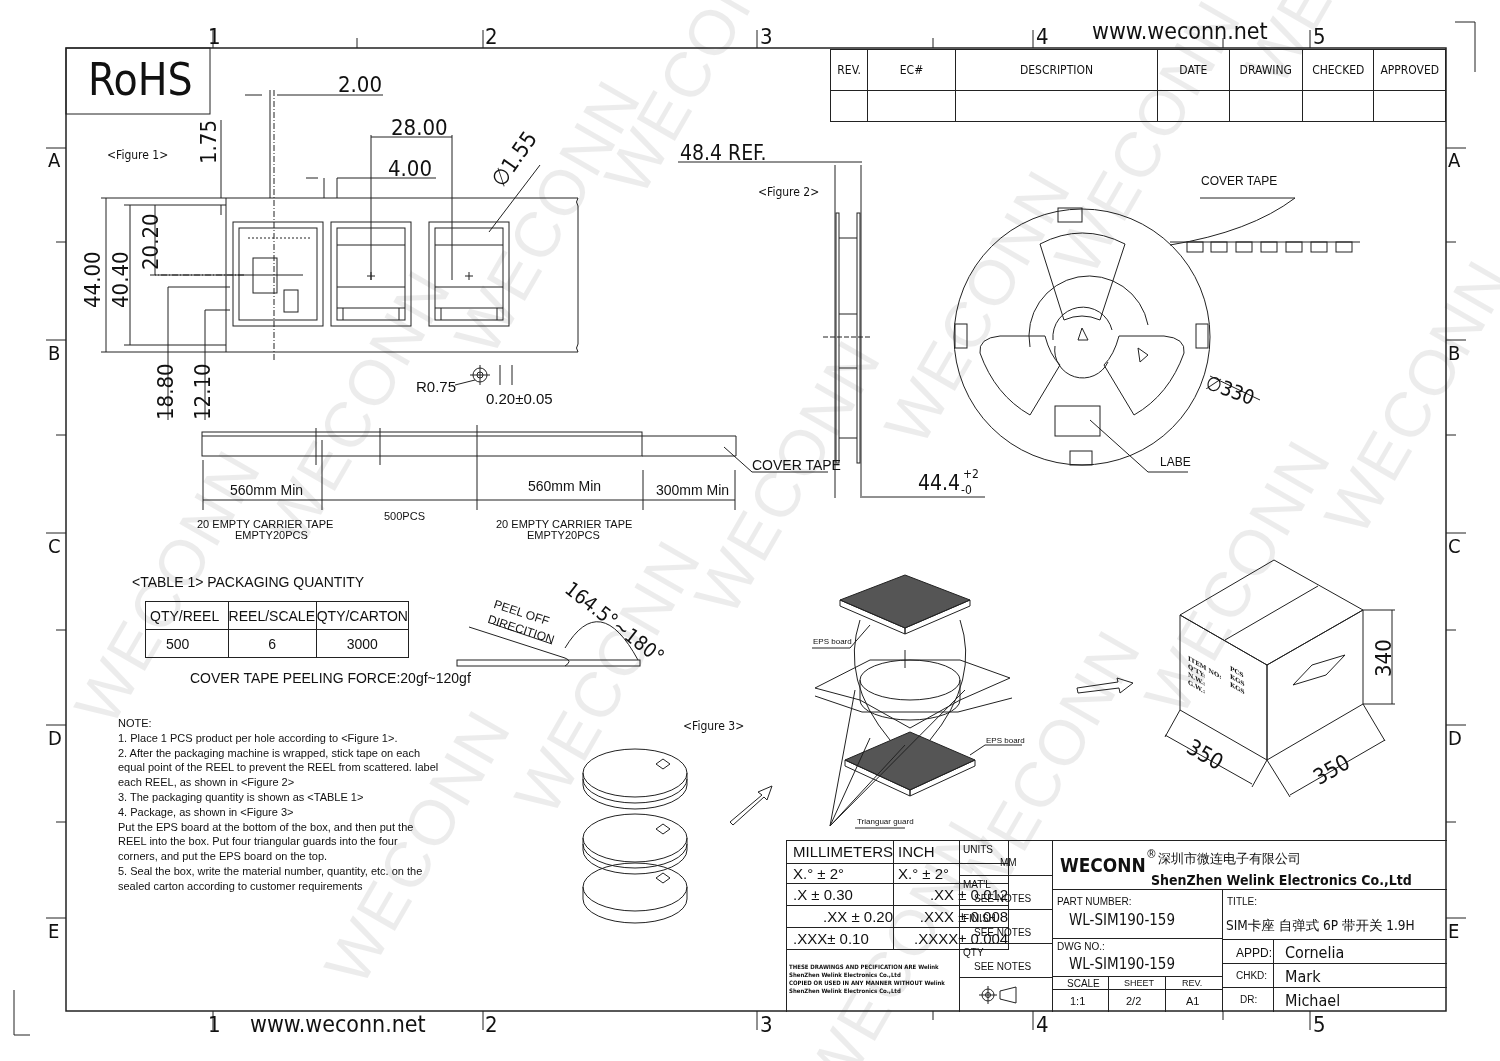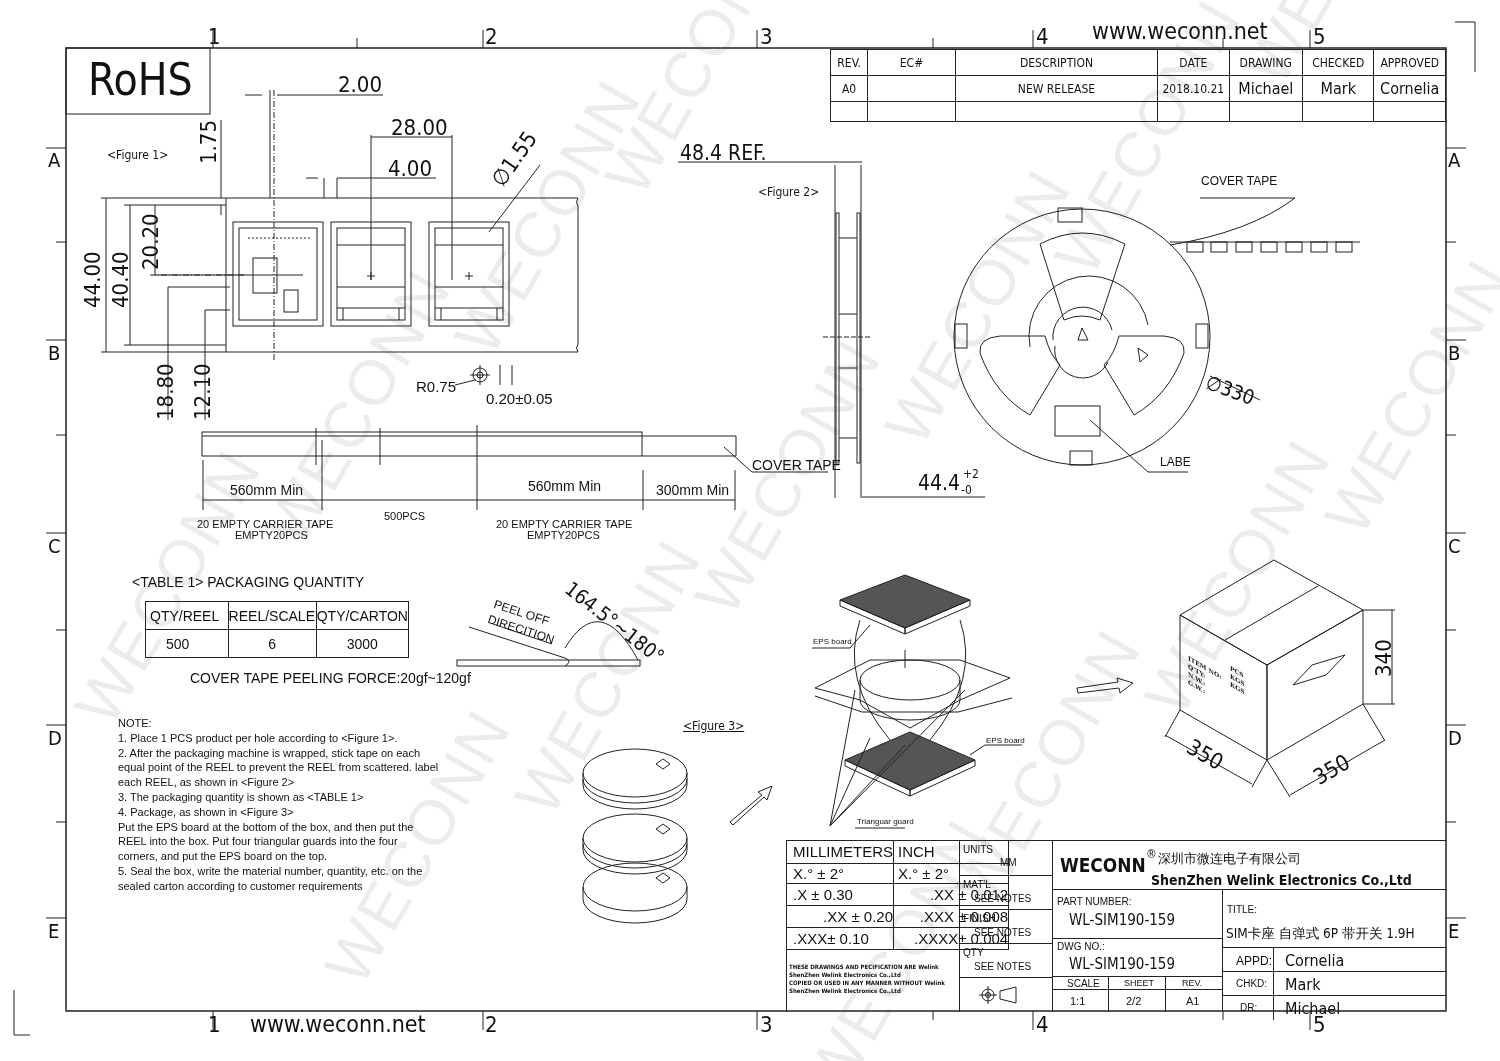--- a/index.html
+++ b/index.html
@@ -293,29 +293,20 @@
   <tbody>
       <tr style="height:26px;">
     <td style="width:36px">REV.</td>
     <td style="width:86px">EC#</td>
     <td style="width:200px">DESCRIPTION</td>
     <td style="width:70px">DATE</td>
     <td style="width:72px">DRAWING</td>
     <td style="width:70px">CHECKED</td>
     <td style="width:70px">APPROVED</td>
   </tr>
-  <tr style="height:26px;">
-    <td>A0</td>
-    <td></td>
-    <td>NEW RELEASE</td>
-    <td>2018.10.21</td>
-    <td style="font-size:16px;">Michael</td>
-    <td style="font-size:16px;">Mark</td>
-    <td style="font-size:16px;">Cornelia</td>
-  </tr>
   <tr style="height:20px;">
     <td></td>
         <td></td>
         <td></td>
         <td></td>
         <td></td>
         <td></td>
         <td></td>
   </tr>
 </tbody>
@@ -368,21 +359,21 @@
     <td>3000</td>
   </tr>
 </tbody>
   </table>
 <div class="t cond" style="left:190px;top:671px;font-size:14px;">COVER TAPE PEELING FORCE:20gf~120gf</div>
 
 <div class="t cond" style="left:496px;top:598px;font-size:12px;transform:rotate(18deg);transform-origin:left top;">PEEL OFF</div>
 <div class="t cond" style="left:490px;top:613px;font-size:12px;transform:rotate(18deg);transform-origin:left top;">DIRECITION</div>
 <div class="t" style="left:574px;top:578px;font-size:20px;transform:rotate(38deg);transform-origin:left top;">164.5°~180°</div>
 
-<div class="t" style="left:683px;top:720px;font-size:12px;text-decoration:underline;">&lt;Figure 3&gt;</div>
+<div class="t" style="left:683px;top:720px;font-size:12px;">&lt;Figure 3&gt;</div>
 <div class="t cond" style="left:813px;top:638px;font-size:8px;">EPS board</div>
 <div class="t cond" style="left:986px;top:737px;font-size:8px;">EPS board</div>
 <div class="t cond" style="left:857px;top:818px;font-size:8px;">Trianguar guard</div>
 <div class="abs" style="left:1188px;top:654px;font-family:'DejaVu Serif',serif;font-size:6px;font-weight:bold;line-height:8px;transform:skewY(30deg);transform-origin:left top;">
   <div>ITEM NO:</div>
   <div>Q'TY:</div>
   <div>N.W.:</div>
   <div>G.W.:</div>
 </div>
 <div class="abs" style="left:1230px;top:664px;font-family:'DejaVu Serif',serif;font-size:6px;font-weight:bold;line-height:8px;transform:skewY(30deg);transform-origin:left top;">
@@ -484,21 +475,21 @@
     <div class="abs" style="left:56px;top:87px;height:36px;border-left:1px solid #222;"></div>
     <div class="abs" style="left:113px;top:87px;height:36px;border-left:1px solid #222;"></div>
     <div class="abs cond" style="left:15px;top:89px;font-size:10px;">SCALE</div>
     <div class="abs cond" style="left:72px;top:89px;font-size:9px;">SHEET</div>
     <div class="abs cond" style="left:130px;top:89px;font-size:9px;">REV.</div>
     <div class="abs cond" style="left:18px;top:106px;font-size:11px;">1:1</div>
     <div class="abs cond" style="left:74px;top:106px;font-size:11px;">2/2</div>
     <div class="abs cond" style="left:134px;top:106px;font-size:11px;">A1</div>
   </div>
 
-  <div class="abs" style="left:436px;top:56px;width:224px;height:160px;">
+  <div class="abs" style="left:436px;top:48px;width:224px;height:160px;">
     <div class="abs cond" style="left:4px;top:7px;font-size:10px;">TITLE:</div>
     <div class="abs" style="left:3px;top:28px;font-size:13.5px;">SIM卡座 自弹式 6P 带开关 1.9H</div>
     <div class="abs" style="left:0;top:50px;width:224px;border-top:1px solid #222;"></div>
     <div class="abs" style="left:0;top:74px;width:224px;border-top:1px solid #222;"></div>
     <div class="abs" style="left:0;top:98px;width:224px;border-top:1px solid #222;"></div>
     <div class="abs" style="left:50px;top:50px;height:73px;border-left:1px solid #222;"></div>
     <div class="abs cond" style="left:13px;top:57px;font-size:12px;">APPD:</div>
     <div class="abs" style="left:62px;top:54px;font-size:16px;">Cornelia</div>
     <div class="abs cond" style="left:13px;top:81px;font-size:10px;">CHKD:</div>
     <div class="abs" style="left:62px;top:78px;font-size:16px;">Mark</div>

